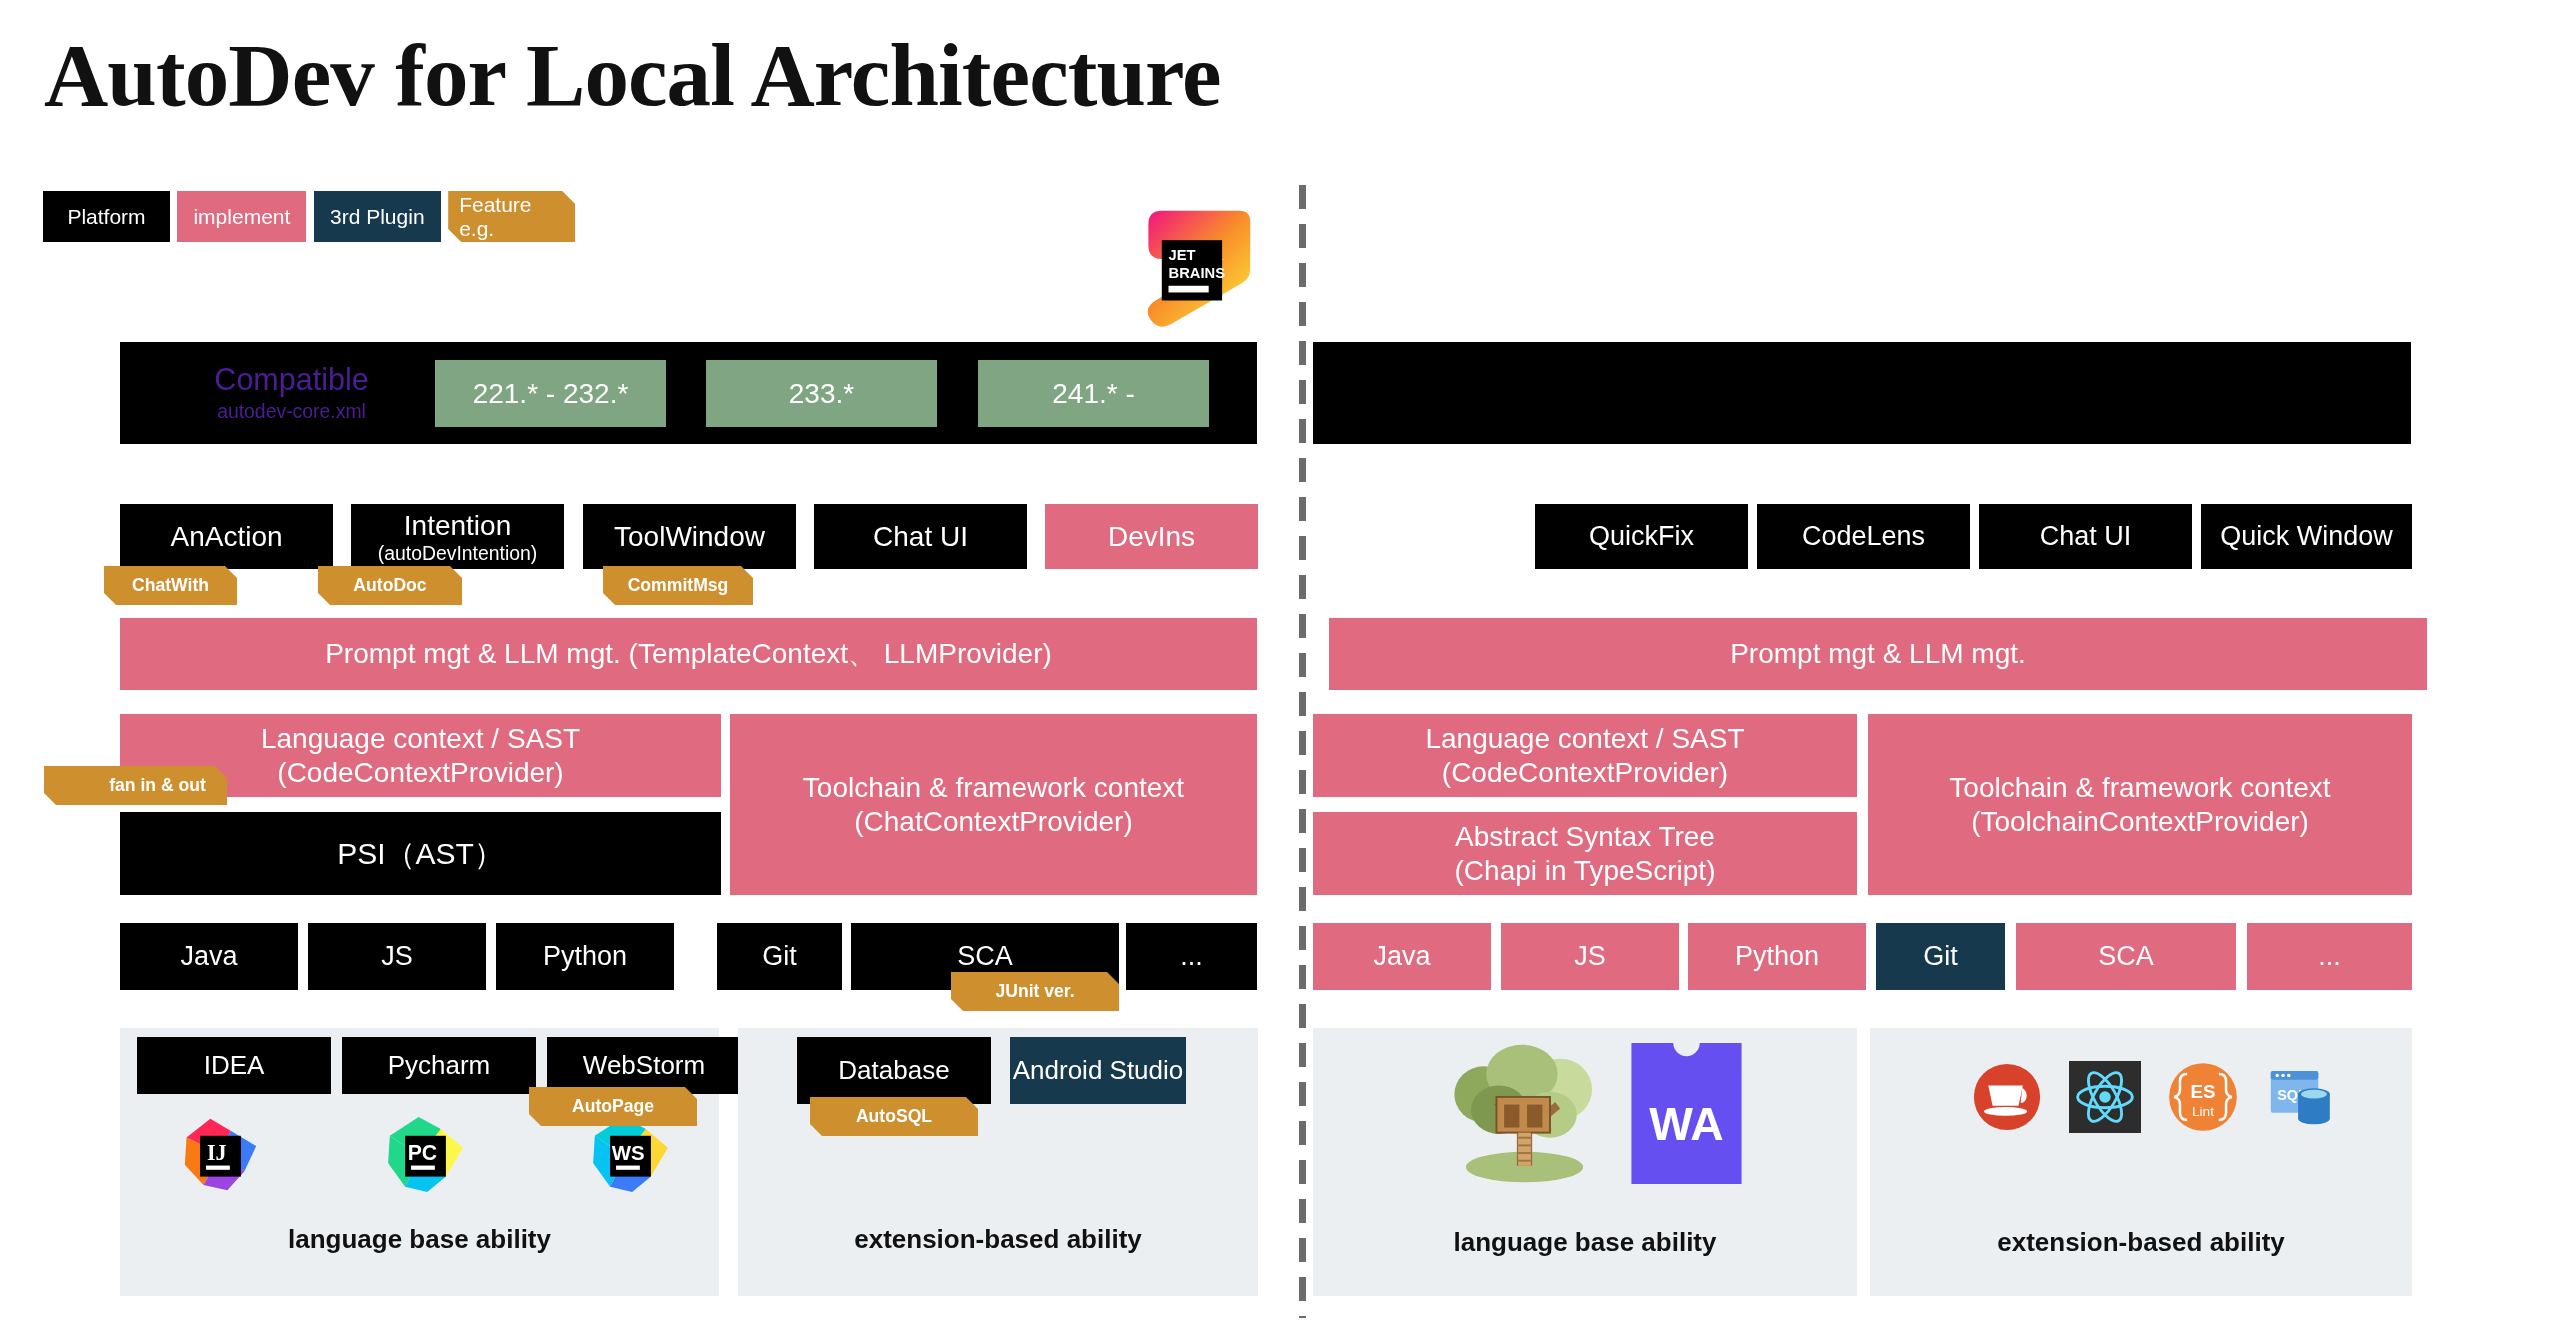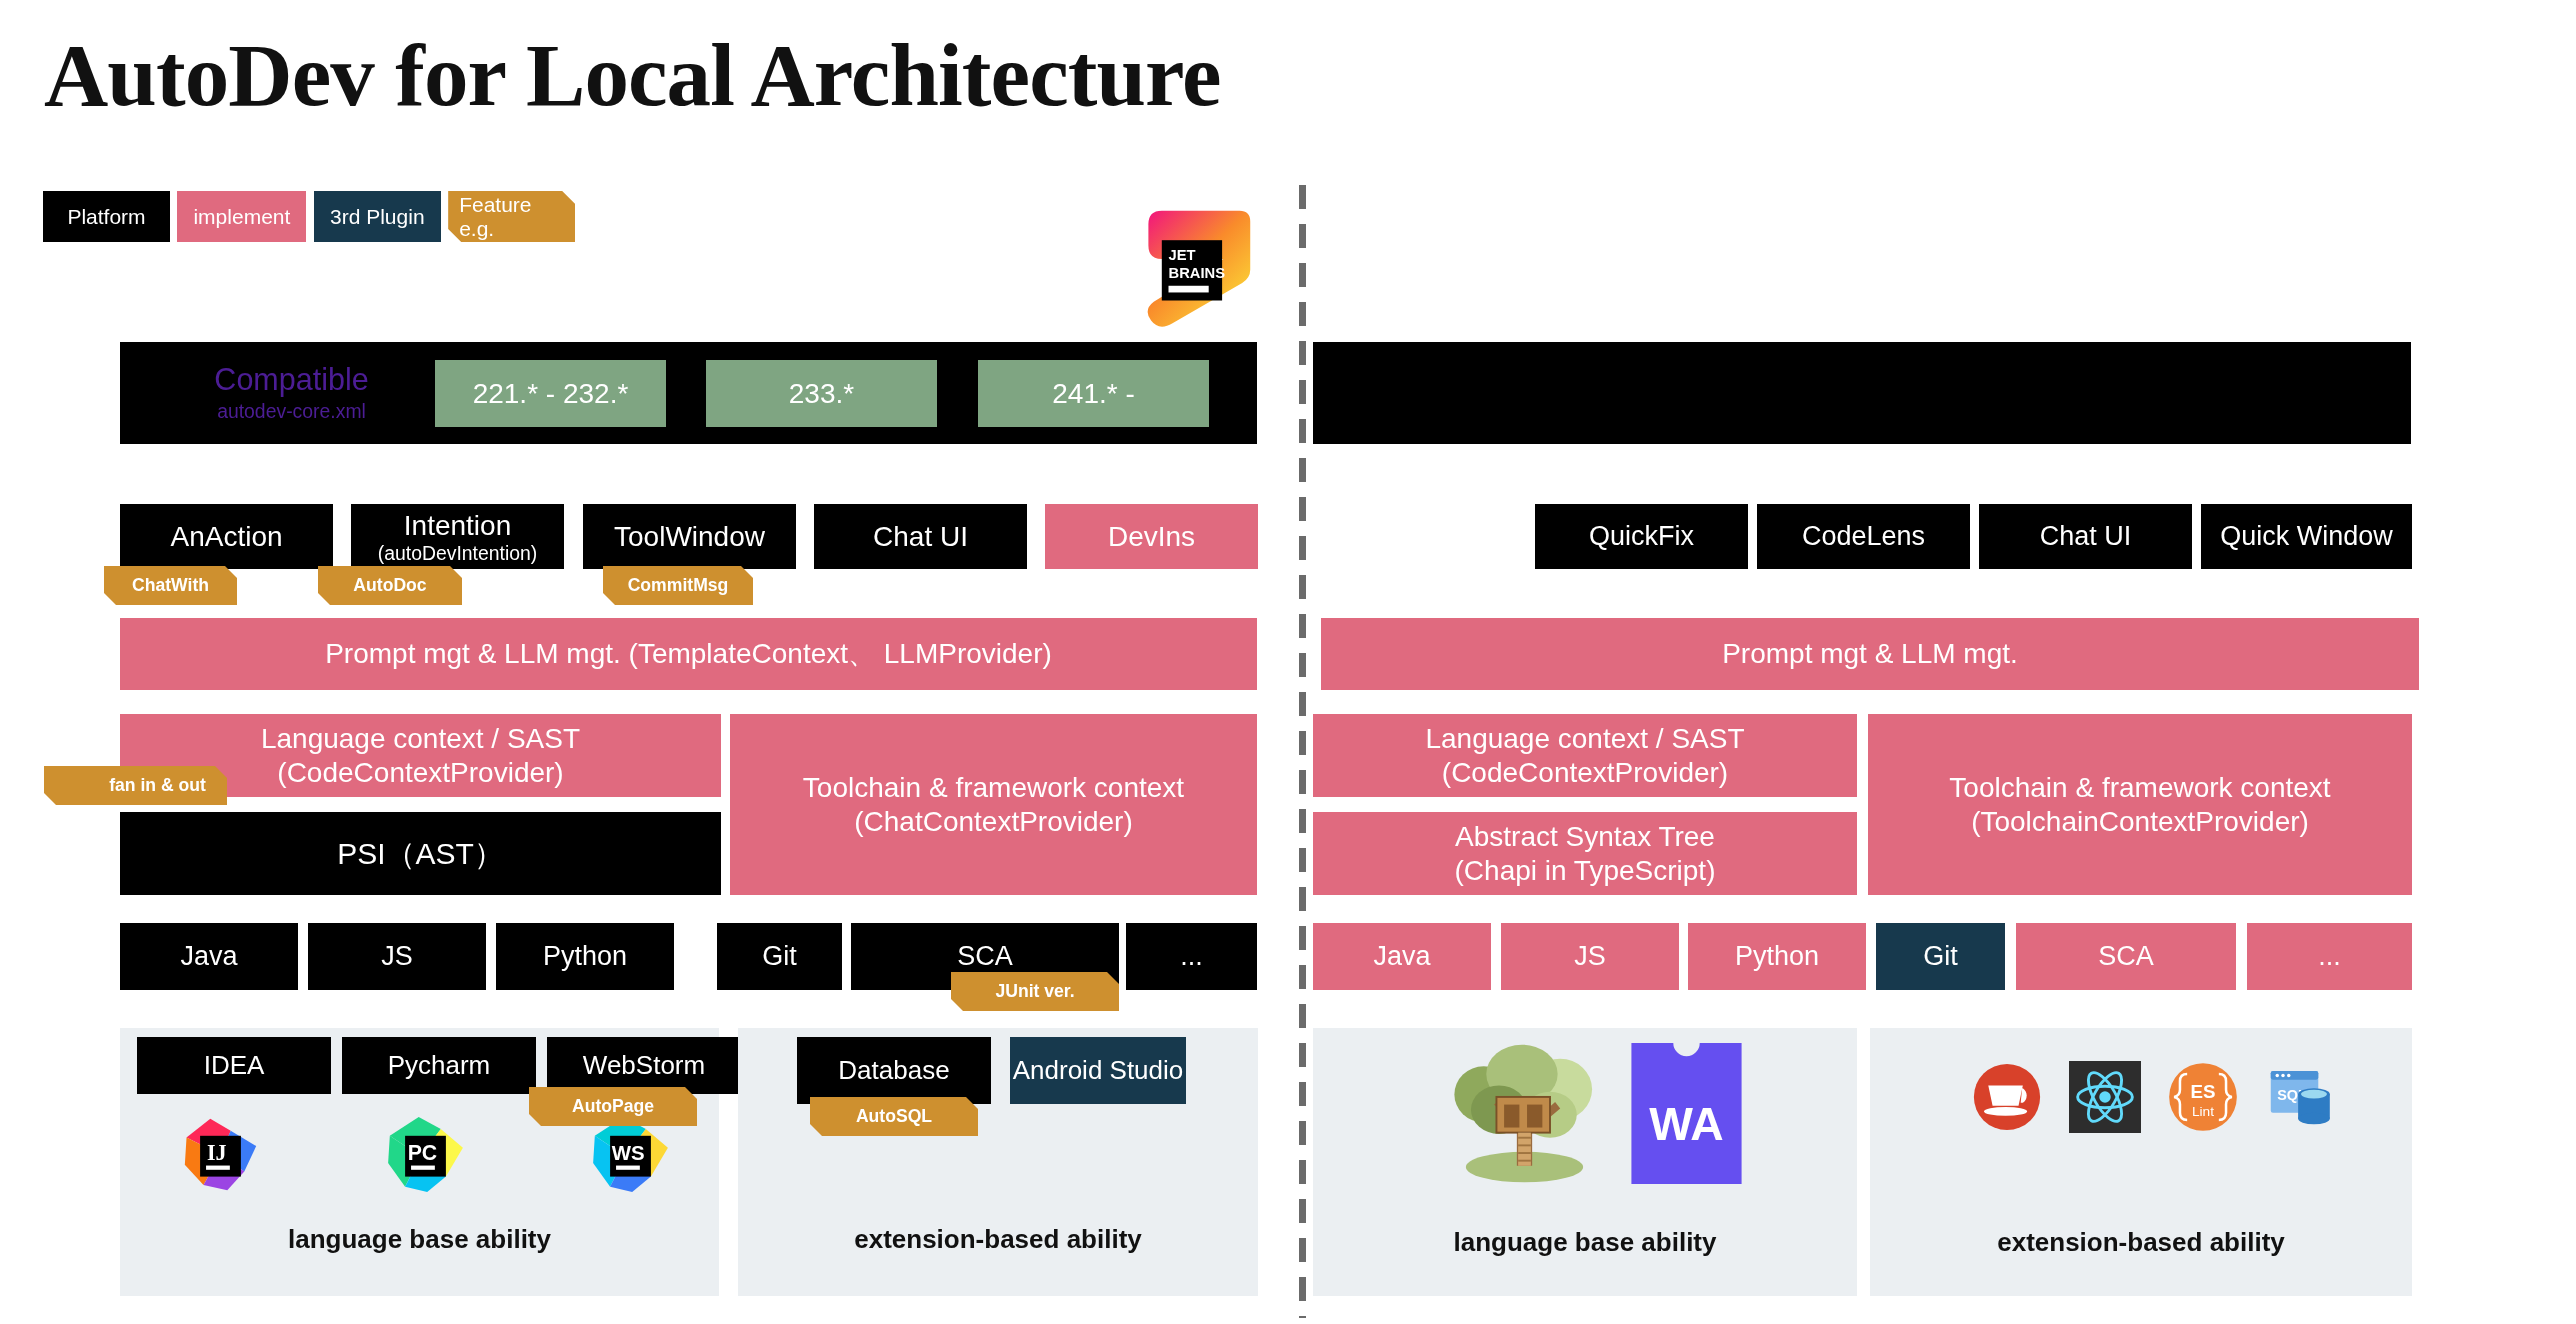--- a/index.html
+++ b/index.html
@@ -234,21 +234,21 @@
 
   <div class="panel panel-right">
 
     <div class="bx blk" style="left:0px; top:342px; width:1098px; height:102px;"></div>
 
     <div class="bx blk" style="left:222px; top:504px; width:213px; height:65px; font-size:27px;">QuickFix</div>
     <div class="bx blk" style="left:444px; top:504px; width:213px; height:65px; font-size:27px;">CodeLens</div>
     <div class="bx blk" style="left:666px; top:504px; width:213px; height:65px; font-size:27px;">Chat UI</div>
     <div class="bx blk" style="left:888px; top:504px; width:211px; height:65px; font-size:27px;">Quick Window</div>
 
-    <div class="bx pink" style="left:8px; top:618px; width:1098px; height:72px; font-size:28px;">Prompt mgt &amp;  LLM mgt.</div>
+    <div class="bx pink" style="left:16px; top:618px; width:1098px; height:72px; font-size:28px;">Prompt mgt &amp;  LLM mgt.</div>
 
     <div class="bx pink" style="left:0px; top:714px; width:544px; height:83px; font-size:28px;">
       <span>Language context / SAST</span>
       <span>(CodeContextProvider)</span>
     </div>
 
     <div class="bx pink" style="left:0px; top:812px; width:544px; height:83px; font-size:28px;">
       <span>Abstract Syntax Tree</span>
       <span>(Chapi in TypeScript)</span>
     </div>

